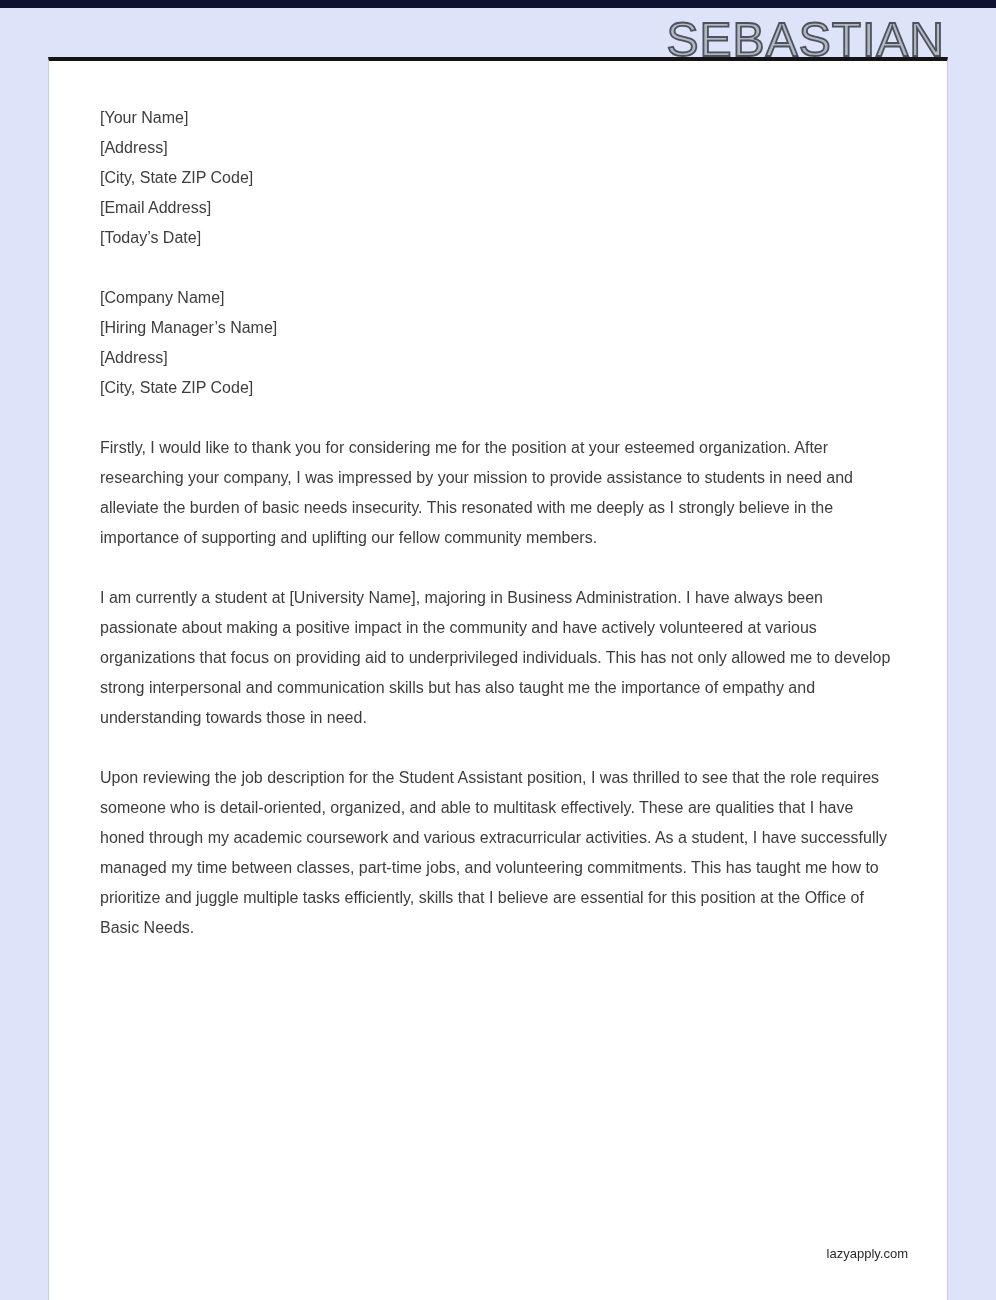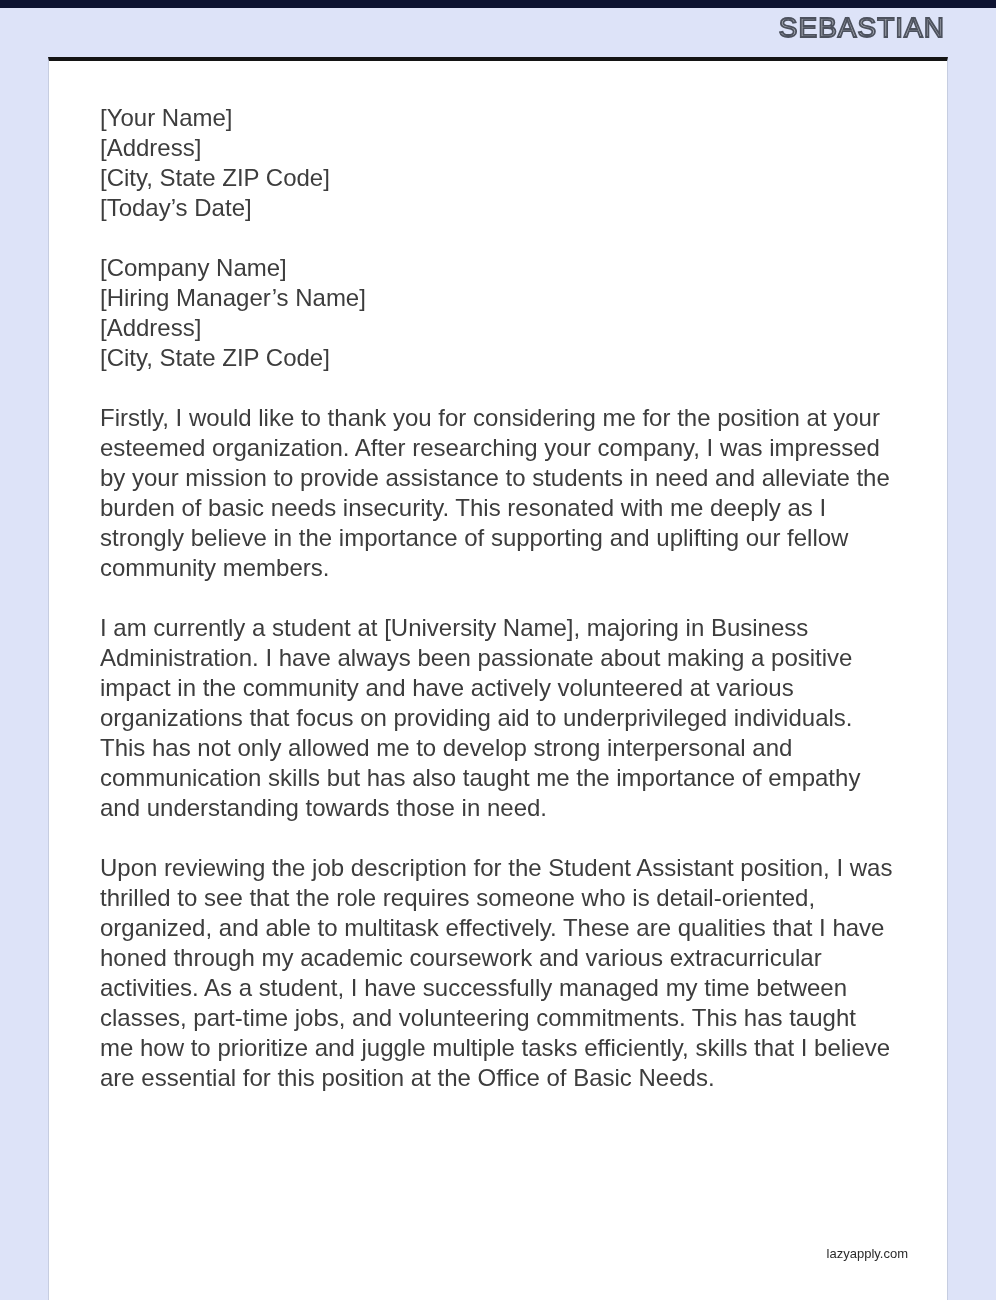--- a/index.html
+++ b/index.html
@@ -11,42 +11,42 @@
     overflow:hidden;
   }
   .top-strip {
     position:absolute; top:0; left:0;
     width:996px; height:8px;
     background:#0d1331;
   }
   .logo {
     position:absolute;
     top:12px; right:51px;
-    font-size:28px;
+    font-size:48px;
     font-weight:400;
     letter-spacing:1px;
     color:#b3b7bf;
     -webkit-text-stroke:1.8px #4d525e;
     text-shadow:0 0 0 #4d525e;
     white-space:nowrap;
   }
   .paper {
     position:absolute;
     left:48px; top:57px;
     width:900px; height:1243px;
     background:#ffffff;
     border-top:4px solid #141414;
     border-left:1px solid #c6cde0;
     border-right:1px solid #c6cde0;
     padding:42px 54px 0 51px;
     overflow:hidden;
   }
   .letter {
     color:#3d3d3d;
-    font-size:24px;
+    font-size:16px;
     line-height:30px;
   }
   .block { margin-bottom:30px; }
   .para { margin-bottom:30px; }
   .watermark {
     position:absolute;
     top:1246px; right:88px;
     font-size:13px;
     color:#2a2a2a;
     text-decoration:none;
@@ -60,20 +60,21 @@
 
 <div class="logo">SEBASTIAN</div>
 
 <div class="paper">
   <div class="letter">
 
     <div class="block">
       <div>[Your Name]</div>
       <div>[Address]</div>
       <div>[City, State ZIP Code]</div>
+      <div>[Email Address]</div>
       <div>[Today’s Date]</div>
     </div>
 
     <div class="block">
       <div>[Company Name]</div>
       <div>[Hiring Manager’s Name]</div>
       <div>[Address]</div>
       <div>[City, State ZIP Code]</div>
     </div>
 

